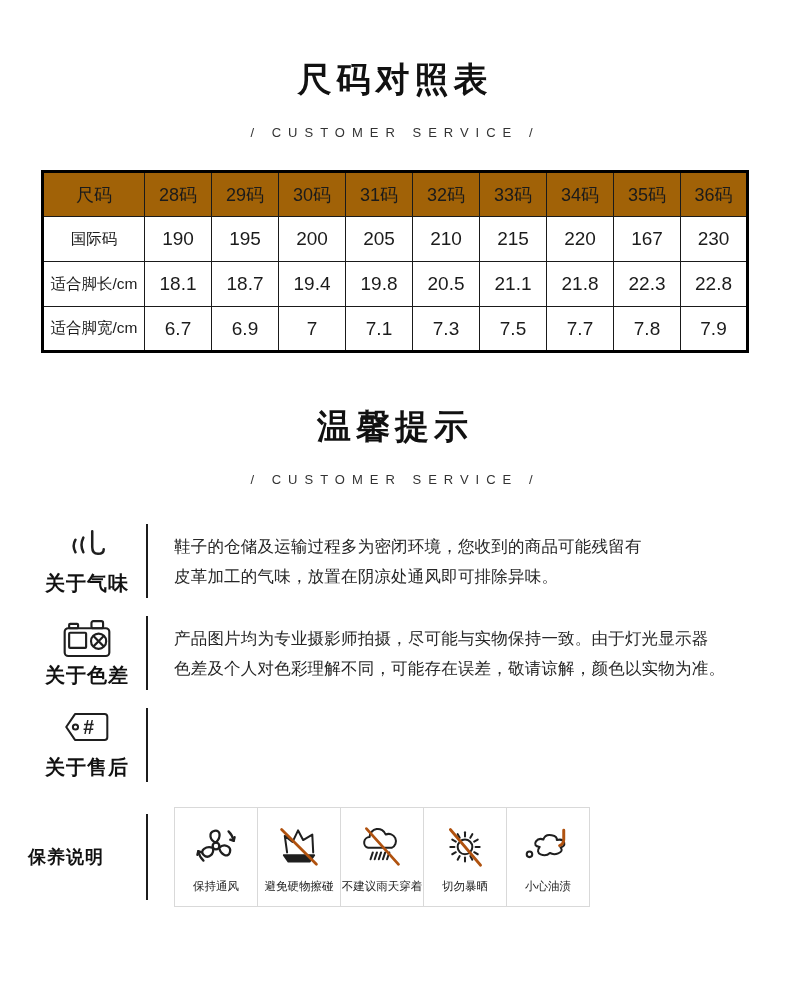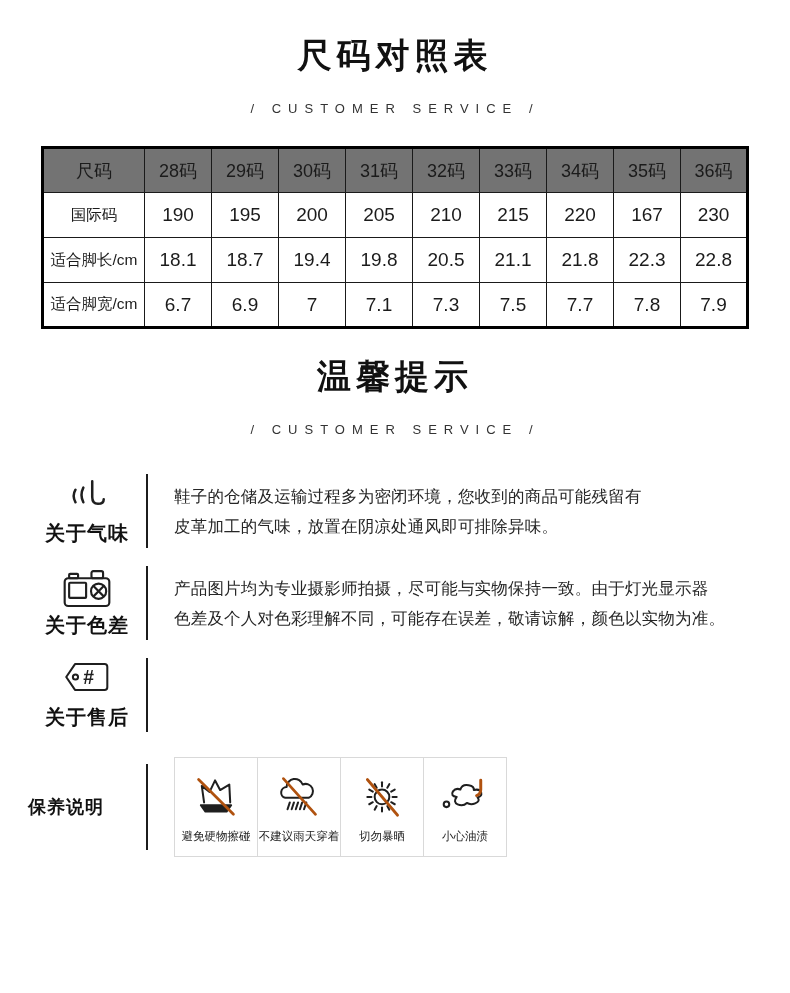--- a/index.html
+++ b/index.html
@@ -5,21 +5,21 @@
   * { box-sizing: border-box; }
   html, body { margin: 0; padding: 0; background: #ffffff; }
   body {
     width: 790px;
     font-family: "Liberation Sans", "DejaVu Sans", sans-serif;
     color: #1f1f1f;
   }
   .page { width: 790px; min-height: 993px; padding-bottom: 40px; }
 
   .sec-title {
-    margin: 0; padding-top: 36px;
+    margin: 0; padding-top: 60px;
     text-align: center;
     font-size: 34px; font-weight: 700;
     letter-spacing: 5px; color: #111;
     line-height: 1.15;
   }
   .sec-subtitle {
     margin-top: 26px;
     text-align: center;
     font-size: 13px; color: #333;
     letter-spacing: 7px;
@@ -41,28 +41,28 @@
   .size-table th, .size-table td {
     border: 1px solid #1a1a1a;
     text-align: center;
     vertical-align: middle;
     height: 45px;
     padding: 0 1px;
     font-weight: 400;
     color: #1b1b1b;
   }
   .size-table th {
-    background: #737373;
+    background: #a16207;
     font-size: 18px;
     font-weight: 400;
   }
   .size-table td { font-size: 19px; }
   .size-table td.rowlabel { font-size: 15.5px; }
 
-  .tips-title { padding-top: 28px; }
+  .tips-title { padding-top: 54px; }
 
   .tip-row {
     display: flex;
     align-items: center;
     margin-left: 28px;
     height: 92px;
   }
   .tip-row.first { margin-top: 28px; }
   .tip-left {
     width: 118px;
@@ -257,20 +257,35 @@
         <div class="tip-label">关于售后</div>
       </div>
       <div class="v-divider"></div>
     </div>
 
     <div class="care-row">
       <div class="care-left">保养说明</div>
       <div class="v-divider care-divider"></div>
       <div class="care-boxes">
 
+        <div class="care-box">
+          <span class="care-icon">
+            <svg viewBox="0 0 44 44" width="46" height="46" fill="none" stroke="#1f1f1f" stroke-width="2.2" stroke-linecap="round" stroke-linejoin="round">
+              <circle cx="22" cy="22" r="3.2"></circle>
+              <path d="M22 18.5 C16 17 14.5 9 20.5 7.5 C26.5 6 27 14 22 18.5 Z"></path>
+              <path d="M22 18.5 C16 17 14.5 9 20.5 7.5 C26.5 6 27 14 22 18.5 Z" transform="rotate(120 22 22)"></path>
+              <path d="M22 18.5 C16 17 14.5 9 20.5 7.5 C26.5 6 27 14 22 18.5 Z" transform="rotate(240 22 22)"></path>
+              <path d="M34 8 a18 18 0 0 1 5 9"></path>
+              <path d="M39 17 l-3.4 -1 m3.4 1 l0.8 -3.4"></path>
+              <path d="M10 36 a18 18 0 0 1 -5 -9"></path>
+              <path d="M5 27 l3.4 1 m-3.4 -1 l-0.8 3.4"></path>
+            </svg>
+          </span>
+          <div class="care-item-label">保持通风</div>
+        </div>
 
         <div class="care-box">
           <span class="care-icon">
             <svg viewBox="0 0 52 48" width="48" height="44" fill="none" stroke="#1f1f1f" stroke-width="2.2" stroke-linecap="round" stroke-linejoin="round">
               <path d="M13 31 L10.5 13 L19 19.5 L25 7 L30.5 17.5 L40.5 11.5 L41.5 31" fill="#ffffff"></path>
               <path d="M9.5 34 h33 l-5 7 h-23 Z" fill="#1f1f1f"></path>
               <line x1="7" y1="6" x2="45" y2="44" stroke="#b0520f" stroke-width="3"></line>
             </svg>
           </span>
           <div class="care-item-label">避免硬物擦碰</div>

